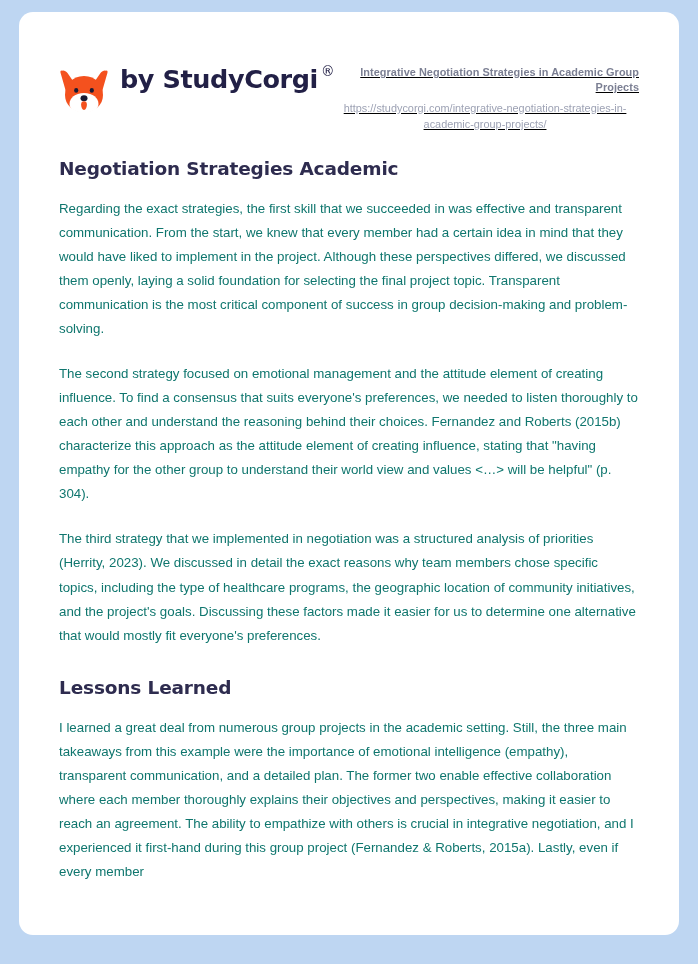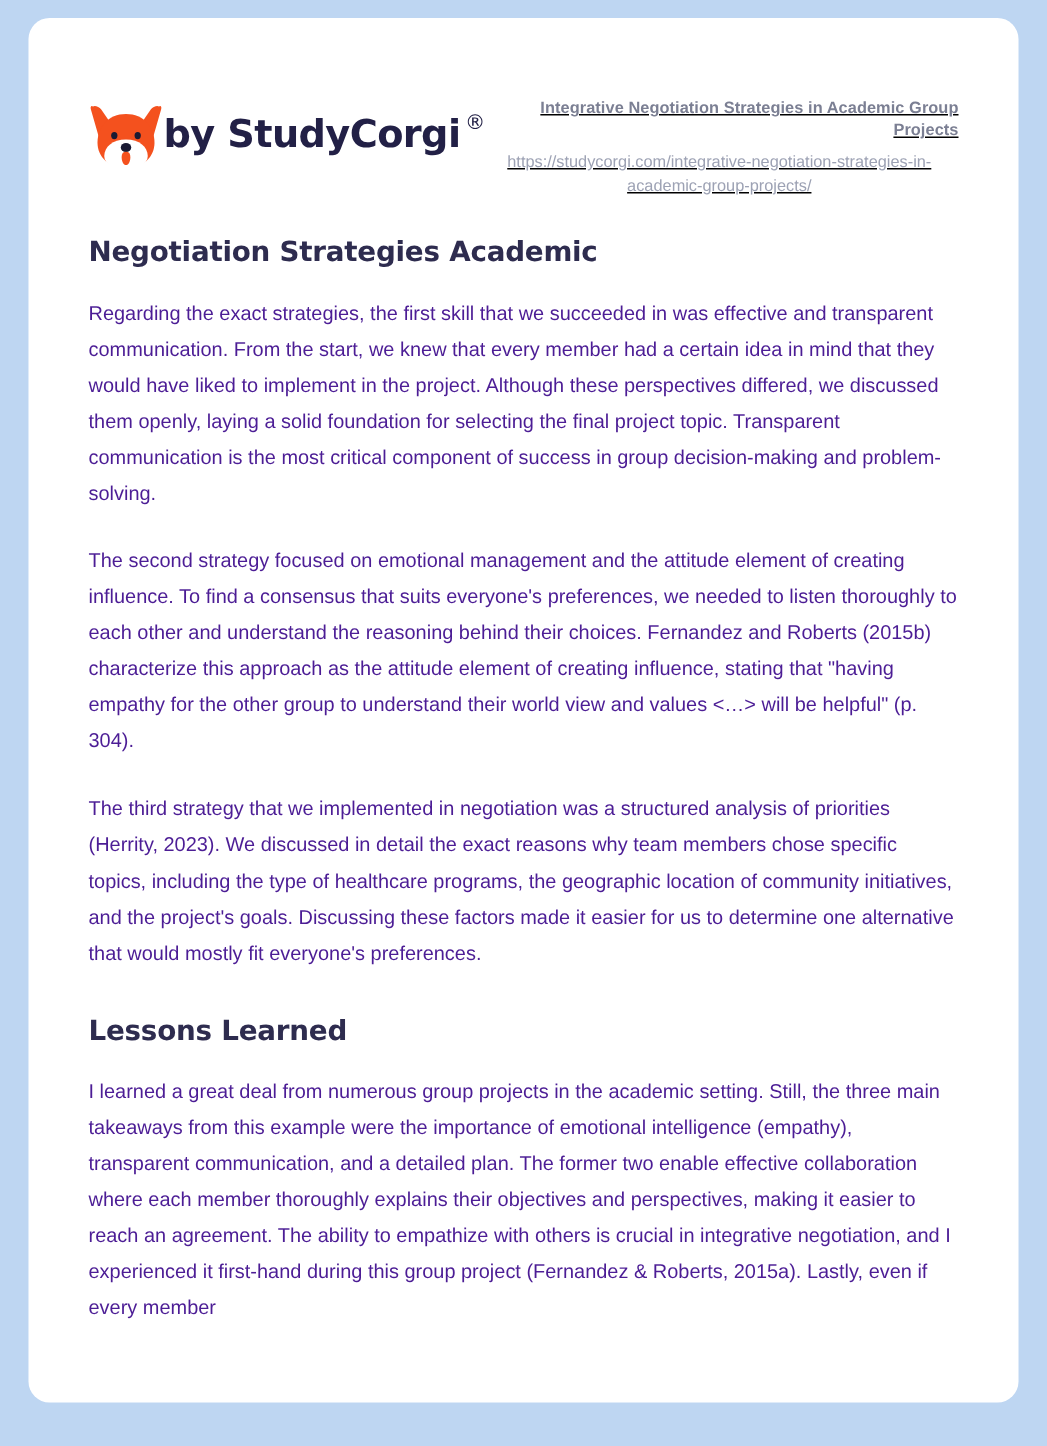--- a/index.html
+++ b/index.html
@@ -29,21 +29,21 @@
 
   
   .doc-header {
     display: flex;
     align-items: flex-start;
     justify-content: space-between;
     padding-top: 47px;
   }
   .brand {
     display: flex;
-    align-items: center;
+    gap: 11px;
     padding-top: 8px;
   }
   .brand-logo {
     width: 50px;
     height: 48px;
     flex: 0 0 auto;
     display: block;
   }
   .brand-text {
     font-size: 25.5px;
@@ -97,21 +97,21 @@
     margin: 0 0 16px 0;
     line-height: 1.3;
     letter-spacing: -0.15px;
     font-family: "DejaVu Sans", sans-serif;
   }
   h2.section-heading.spaced {
     margin-top: 28px;
   }
   p.para {
     font-size: 13.3px;
-    color: #4c1d95;
+    color: #0f766e;
     line-height: 1.81;
     margin: 16px 0 21px 0;
     text-align: left;
   }
   p.para:last-child { margin-bottom: 0; }
 </style>
 </head>
 <body>
 
 <div id="page-card">

